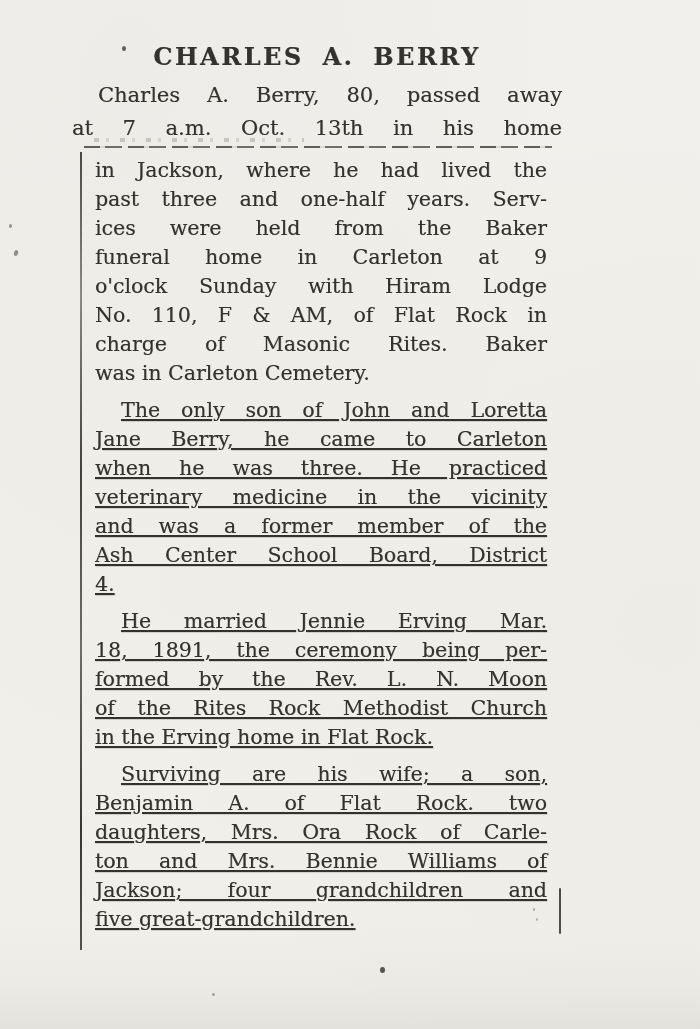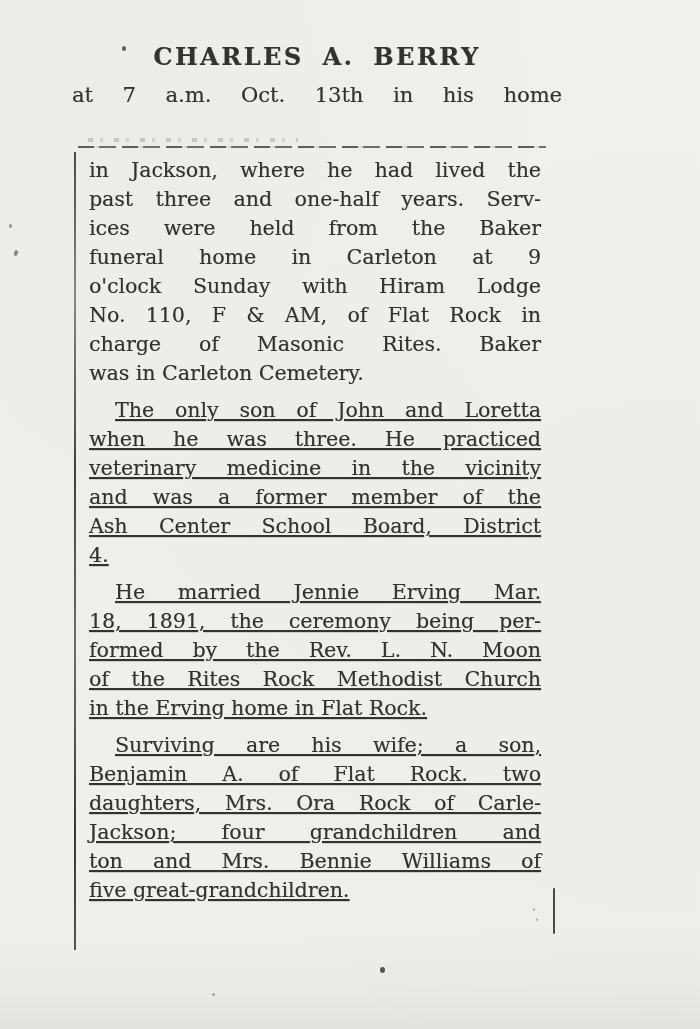--- a/index.html
+++ b/index.html
@@ -28,21 +28,21 @@
     font-size:20.5px; line-height:29px;
     text-align:justify; text-align-last:justify;
     text-shadow:0.4px 0.4px 0.6px rgba(40,40,35,0.4);
     white-space:normal;
   }
   .masthead .line { font-size:21px; line-height:33px; }
   .ind  { padding-left:26px; }
   .last { text-align-last:left; }
 
   
-  .clip { position:absolute; left:74px; top:144px; width:482px; }
+  .clip { position:absolute; left:80px; top:144px; width:482px; }
   .rule-top {
     position:absolute; left:4px; top:2px; width:468px; height:2px;
     background:repeating-linear-gradient(90deg,
       #47443e 0 16px, rgba(71,68,62,0.15) 16px 21px, #5a5750 21px 38px, rgba(71,68,62,0) 38px 44px);
     opacity:0.85;
   }
   .smudge {
     position:absolute; left:14px; top:-6px; width:210px; height:4px;
     background:repeating-linear-gradient(90deg,
       rgba(70,67,60,0.5) 0 5px, transparent 5px 12px, rgba(70,67,60,0.35) 12px 15px, transparent 15px 26px);
@@ -72,20 +72,21 @@
   .sp6 { left:536px; top:918px; width:2px; height:3px; opacity:.35; }
   .sp7 { left:212px; top:993px; width:3px; height:3px; opacity:.4; }
 </style>
 </head>
 <body>
 
 <div class="sheet">
 
   <div class="masthead">
     <h1 class="headline">CHARLES A. BERRY</h1>
+    <div class="line ind">Charles A. Berry, 80, passed away</div>
     <div class="line">at 7 a.m. Oct. 13th in his home</div>
   </div>
 
   <div class="clip">
     <div class="smudge"></div>
     <div class="rule-top"></div>
     <div class="rule-left"></div>
     <div class="rule-right"></div>
 
     <div class="textcol">
@@ -96,41 +97,42 @@
         <div class="line">ices were held from the Baker</div>
         <div class="line">funeral home in Carleton at 9</div>
         <div class="line">o'clock Sunday with Hiram Lodge</div>
         <div class="line">No. 110, F &amp; AM, of Flat Rock in</div>
         <div class="line">charge of Masonic Rites. Baker</div>
         <div class="line last">was in Carleton Cemetery.</div>
       </div>
 
       <div class="para">
         <div class="line ind">The only son of John and Loretta</div>
+        <div class="line">Jane Berry, he came to Carleton</div>
         <div class="line">when he was three. He practiced</div>
         <div class="line">veterinary medicine in the vicinity</div>
         <div class="line">and was a former member of the</div>
         <div class="line">Ash Center School Board, District</div>
         <div class="line last">4.</div>
       </div>
 
       <div class="para">
         <div class="line ind">He married Jennie Erving Mar.</div>
         <div class="line">18, 1891, the ceremony being per-</div>
         <div class="line">formed by the Rev. L. N. Moon</div>
         <div class="line">of the Rites Rock Methodist Church</div>
         <div class="line last">in the Erving home in Flat Rock.</div>
       </div>
 
       <div class="para">
         <div class="line ind">Surviving are his wife; a son,</div>
         <div class="line">Benjamin A. of Flat Rock. two</div>
         <div class="line">daughters, Mrs. Ora Rock of Carle-</div>
+        <div class="line">ton and Mrs. Bennie Williams of</div>
         <div class="line">Jackson; four grandchildren and</div>
-        <div class="line">ton and Mrs. Bennie Williams of</div>
         <div class="line last">five great-grandchildren.</div>
       </div>
 
     </div>
   </div>
 
   <div class="speck sp1"></div>
   <div class="speck sp2"></div>
   <div class="speck sp3"></div>
   <div class="speck sp4"></div>

